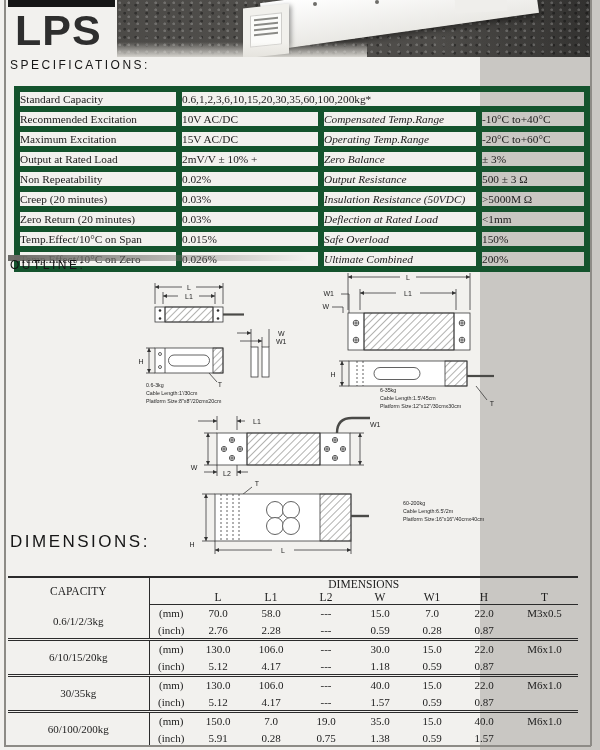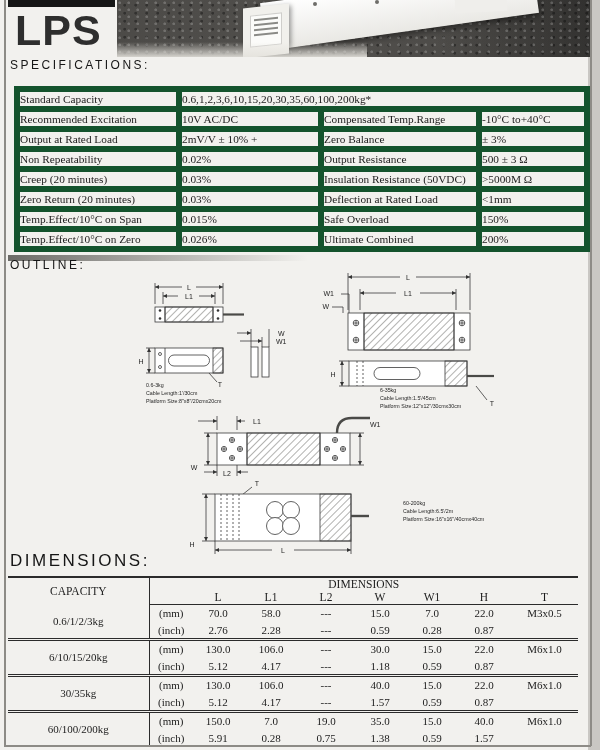--- a/index.html
+++ b/index.html
@@ -1,18 +1,18 @@
 <!DOCTYPE html>
 <html><head>
 <meta charset="utf-8">
 <style>
   html,body{margin:0;padding:0;}
   body{width:600px;height:750px;background:#c9c7c3;position:relative;overflow:hidden;
        font-family:"Liberation Serif",serif;color:#1c1c1c;}
-  #page{position:absolute;left:0;top:0;width:588px;height:750px;background:#f2f1ee;}
+  #page{position:absolute;left:0;top:0;width:480px;height:750px;background:#f2f1ee;}
   .vline{position:absolute;width:1.5px;background:#8d8b86;top:0;height:746px;}
   .hline{position:absolute;height:1.5px;background:#8d8b86;left:4px;width:587px;top:745px;}
 
   
   .black-bar{position:absolute;left:8px;top:0;width:107px;height:7px;background:#161616;}
   .logo{position:absolute;left:15px;top:9px;font-family:"Liberation Sans",sans-serif;
         font-weight:700;font-size:43px;line-height:1;letter-spacing:1px;color:#2e2e2e;}
   .photo{position:absolute;left:117px;top:0;width:474px;height:57px;overflow:hidden;
          background-color:#514f4c;
          background-image:
@@ -31,33 +31,33 @@
   .white-block{position:absolute;left:338px;top:-4px;width:52px;height:16px;background:#efeeeb;transform:rotate(-3deg);}
   .floor-light{position:absolute;left:0;bottom:0;width:250px;height:15px;
         background:linear-gradient(to top, rgba(228,226,220,.9), transparent);}
   .screw{position:absolute;width:4px;height:4px;border-radius:50%;background:#6e6d69;}
 
   
   .sec-h{position:absolute;left:10px;font-family:"Liberation Sans",sans-serif;
          font-size:12px;letter-spacing:2.5px;color:#161616;white-space:nowrap;}
   #spec-h{top:58px;}
   #outline-h{top:258px;z-index:3;}
-  #dims-h{top:551px;font-size:17px;z-index:3;text-align:right;}
+  #dims-h{top:532px;font-size:17px;z-index:3;text-align:right;}
 
   .band{position:absolute;left:8px;top:255px;width:300px;height:6px;
         background:linear-gradient(to right,#6c6b67,rgba(108,107,103,0));}
 
   
   table.spec{position:absolute;left:14px;top:86px;width:570px;border-collapse:collapse;
              table-layout:fixed;border:1.8px solid #2b2b2b;}
   table.spec td{border:6px solid #14532d;font-size:11.3px;height:14px;line-height:1.1;
                 padding:0;white-space:nowrap;overflow:hidden;}
   td.sl1{padding-left:17px;}
   td.sv1{padding-left:17px;}
-  td.sl2{padding-left:11px;}
+  td.sl2{padding-left:11px;font-style:italic;}
   td.sv2{padding-left:16px;}
 
   
   #outline-svg{position:absolute;left:8px;top:266px;z-index:1;}
   #outline-svg text{font-family:"Liberation Sans",sans-serif;fill:#1f1f1f;}
   .dimt{font-size:7px;}
   .annot{font-size:5.3px;fill:#3a3a3a;}
 
   
   table.dims{position:absolute;left:8px;top:576px;width:570px;border-collapse:collapse;
@@ -107,20 +107,26 @@
     <tbody>
         <tr>
       <td class="sl1">Standard Capacity</td>
       <td class="sv1" colspan="3">0.6,1,2,3,6,10,15,20,30,35,60,100,200kg*</td>
     </tr>
     <tr>
       <td class="sl1">Recommended Excitation</td>
       <td class="sv1">10V AC/DC</td>
       <td class="sl2">Compensated Temp.Range</td>
       <td class="sv2">-10°C to+40°C</td>
+    </tr>
+    <tr>
+      <td class="sl1">Maximum Excitation</td>
+      <td class="sv1">15V AC/DC</td>
+      <td class="sl2">Operating Temp.Range</td>
+      <td class="sv2">-20°C to+60°C</td>
     </tr>
     <tr>
       <td class="sl1">Output at Rated Load</td>
       <td class="sv1">2mV/V ± 10% +</td>
       <td class="sl2">Zero Balance</td>
       <td class="sv2">± 3%</td>
     </tr>
     <tr>
       <td class="sl1">Non Repeatability</td>
       <td class="sv1">0.02%</td>

